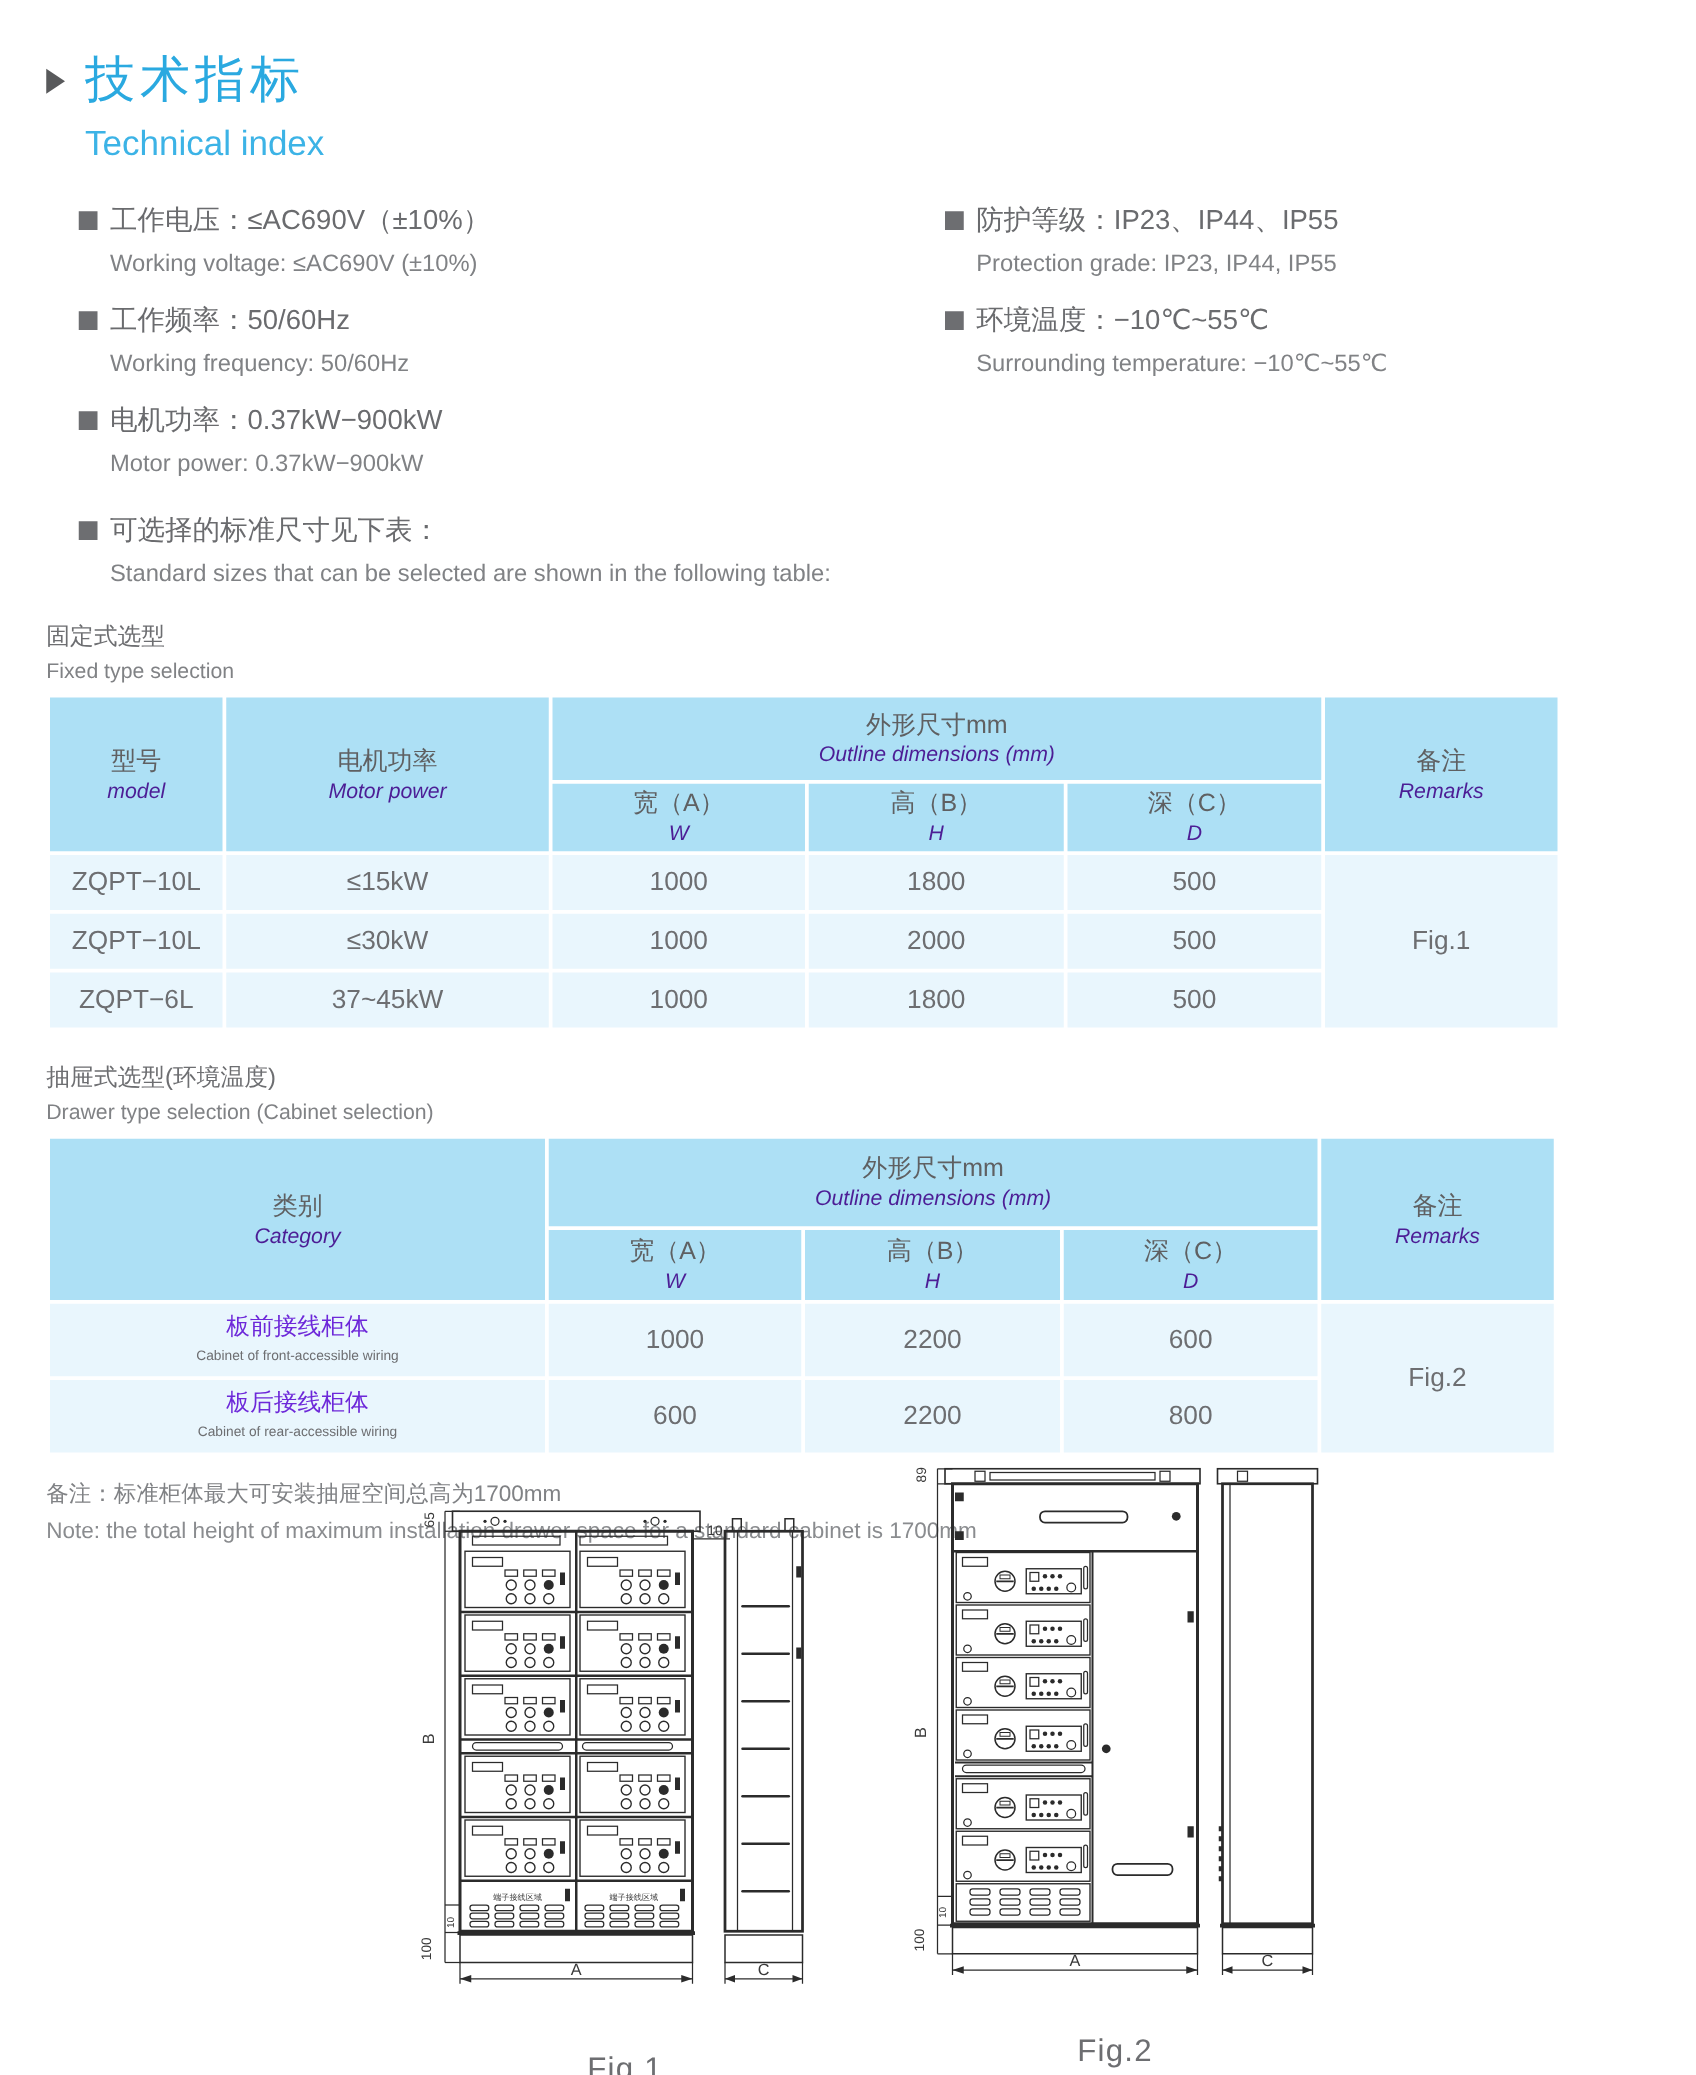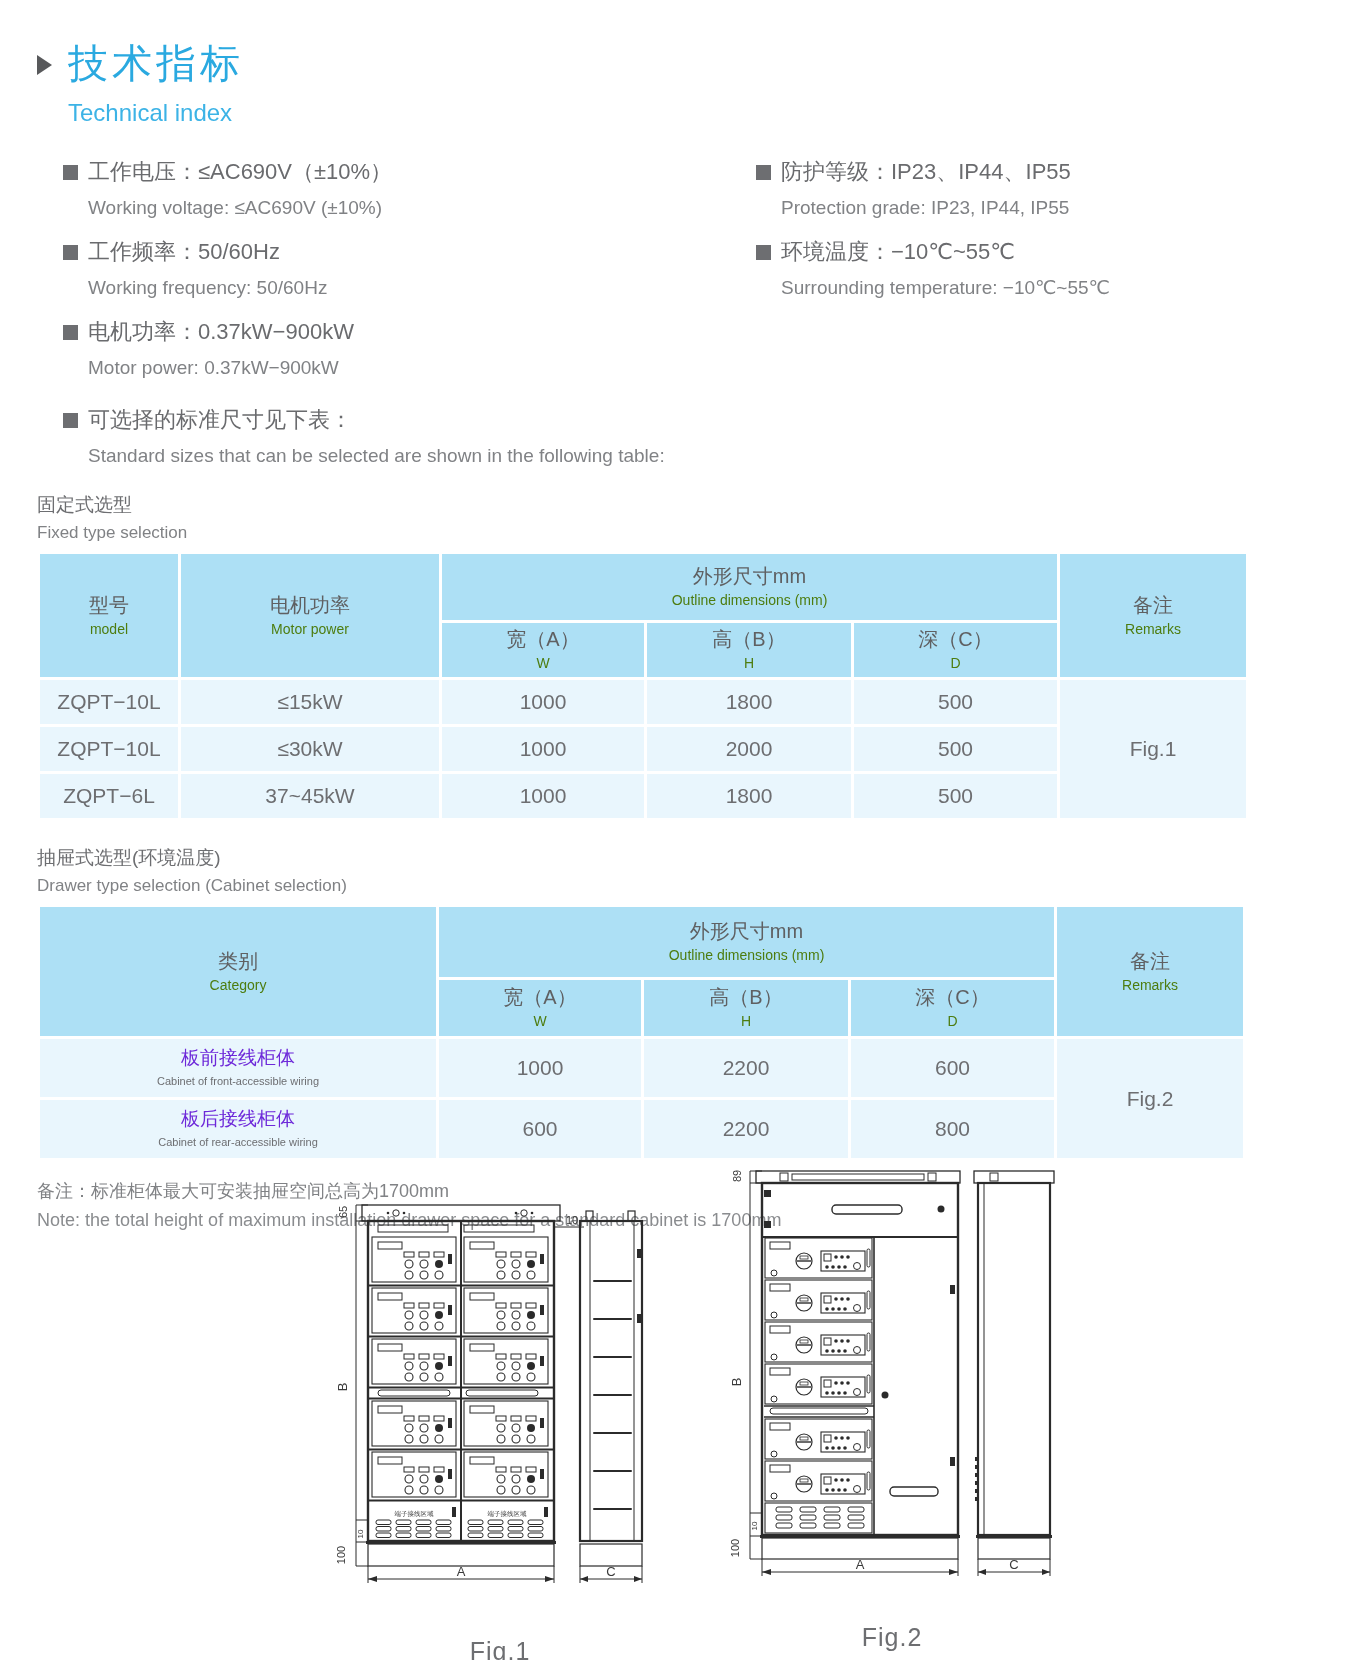--- a/index.html
+++ b/index.html
@@ -9,42 +9,42 @@
     background:#ffffff; overflow:hidden;
     font-family:"Liberation Sans","DejaVu Sans",sans-serif;
     color:#6d6e71;
     padding:36px 0 0 37px;
   }
   
   .hdr { display:flex; align-items:center; gap:16px; }
   .tri { width:0; height:0; border-left:15px solid #58595b;
          border-top:10px solid transparent; border-bottom:10px solid transparent; margin-top:2px;}
   .title-zh { font-size:40px; color:#2aa9e0; letter-spacing:4px; font-weight:400; }
-  .title-en { font-size:24px; color:#3cb3e6; margin:8px 0 0 31px; }
+  .title-en { font-size:28px; color:#3cb3e6; margin:8px 0 0 31px; }
 
   
   .specs { display:grid; grid-template-columns:645px 1fr; margin:30px 0 0 26px;gap:48px; }
   .spec-col { display:flex; flex-direction:column; }
   .spec-item { margin-bottom:17px; }
   .sq { display:inline-block; width:15px; height:15px; background:#6d6e71; margin-right:10px; vertical-align:-1px; }
   .spec-zh { font-size:22px; color:#6a6b6e; line-height:30px; }
   .spec-en { font-size:19px; color:#808285; line-height:24px; margin:9px 0 0 25px; }
   .intro { margin:8px 0 0 26px; }
 
   
   .sec-zh { font-size:19px; color:#6d6e71; margin-top:24px; }
   .sec-en { font-size:17px; color:#808285; margin-top:5px; }
 
   
   table.spec { border-collapse:separate; border-spacing:3px; width:1206px; margin-top:8px; table-layout:fixed; }
   table.spec th, table.spec td { text-align:center; vertical-align:middle; font-weight:400; }
   table.spec th { background:#ade0f5; }
   table.spec td { background:#e9f6fd; }
   .c-zh { font-size:20px; color:#5f6062; line-height:26px; }
-  .c-en { font-size:14px; color:#4d7c0f; line-height:22px; }
+  .c-en { font-size:17px; color:#4c1d95; line-height:22px;font-style:italic; }
   .c-val { font-size:21px; color:#6d6e71; }
   .row-zh { font-size:19px; color:#6d28d9; line-height:25px; }
   .row-en { font-size:11px; color:#6d6e71; line-height:22px; }
   .t1 .h1 { height:66px; } .t1 .h2 { height:54px; } .t1 .b { height:44px; }
   .t2 .h1 { height:70px; } .t2 .h2 { height:56px; } .t2 .b { height:58px; }
 
   
   .note-zh { font-size:18px; color:#808285; margin-top:18px; }
   .note-en { font-size:18px; color:#8a8c8f; margin-top:7px; }
 

